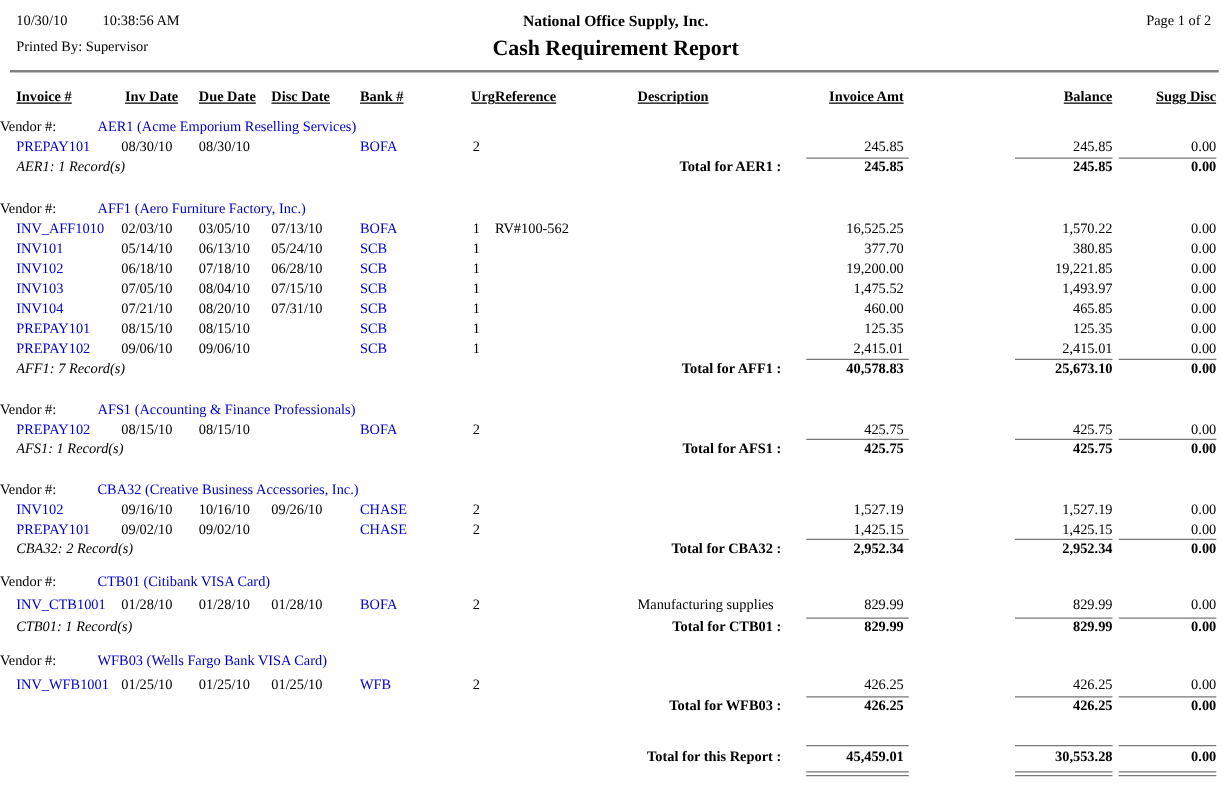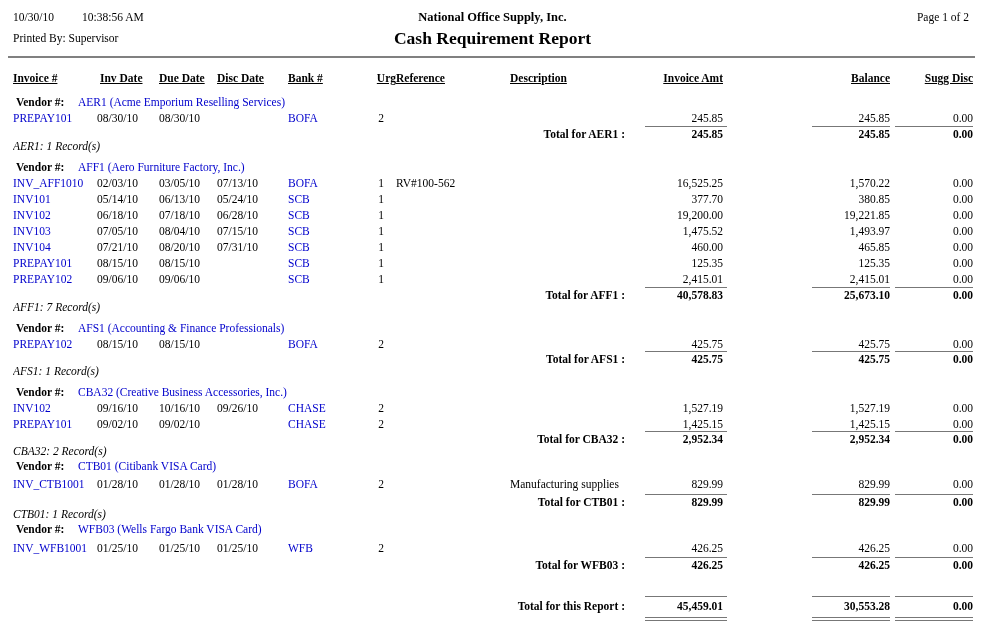--- a/index.html
+++ b/index.html
@@ -27,23 +27,23 @@
   .c-invdate{left:97px;width:46px;}
   .c-duedate{left:159px;width:46px;}
   .c-discdate{left:217px;width:46px;}
   .c-bank{left:288px;width:54px;}
   .c-urg{left:368px;width:16px;text-align:right;}
   .c-ref{left:396px;width:110px;}
   .c-desc{left:510px;width:155px;}
   .c-amt1{left:600px;width:123px;text-align:right;}
   .c-amt2{left:770px;width:120px;text-align:right;}
   .c-amt3{left:873px;width:100px;text-align:right;}
-  .c-vlabel{left:16px;width:60px;font-weight:bold;}
+  .c-vlabel{left:0;width:60px;font-weight:normal;}
   .c-vname{left:78px;width:400px;}
-  .c-rec{left:13px;width:250px;font-style:italic;margin-top:12px;}
+  .c-rec{left:13px;width:250px;font-style:italic;}
   .c-totlabel{left:440px;width:185px;text-align:right;font-weight:bold;}
 
   
   .h-urg{left:372px;width:24px;text-align:right;}
   .hd{font-weight:bold;text-decoration:underline;}
 
   .rule{position:absolute;height:1px;background:#777;}
   .r1{left:645px;width:82px;}
   .r2{left:812px;width:78px;}
   .r3{left:895px;width:78px;}

